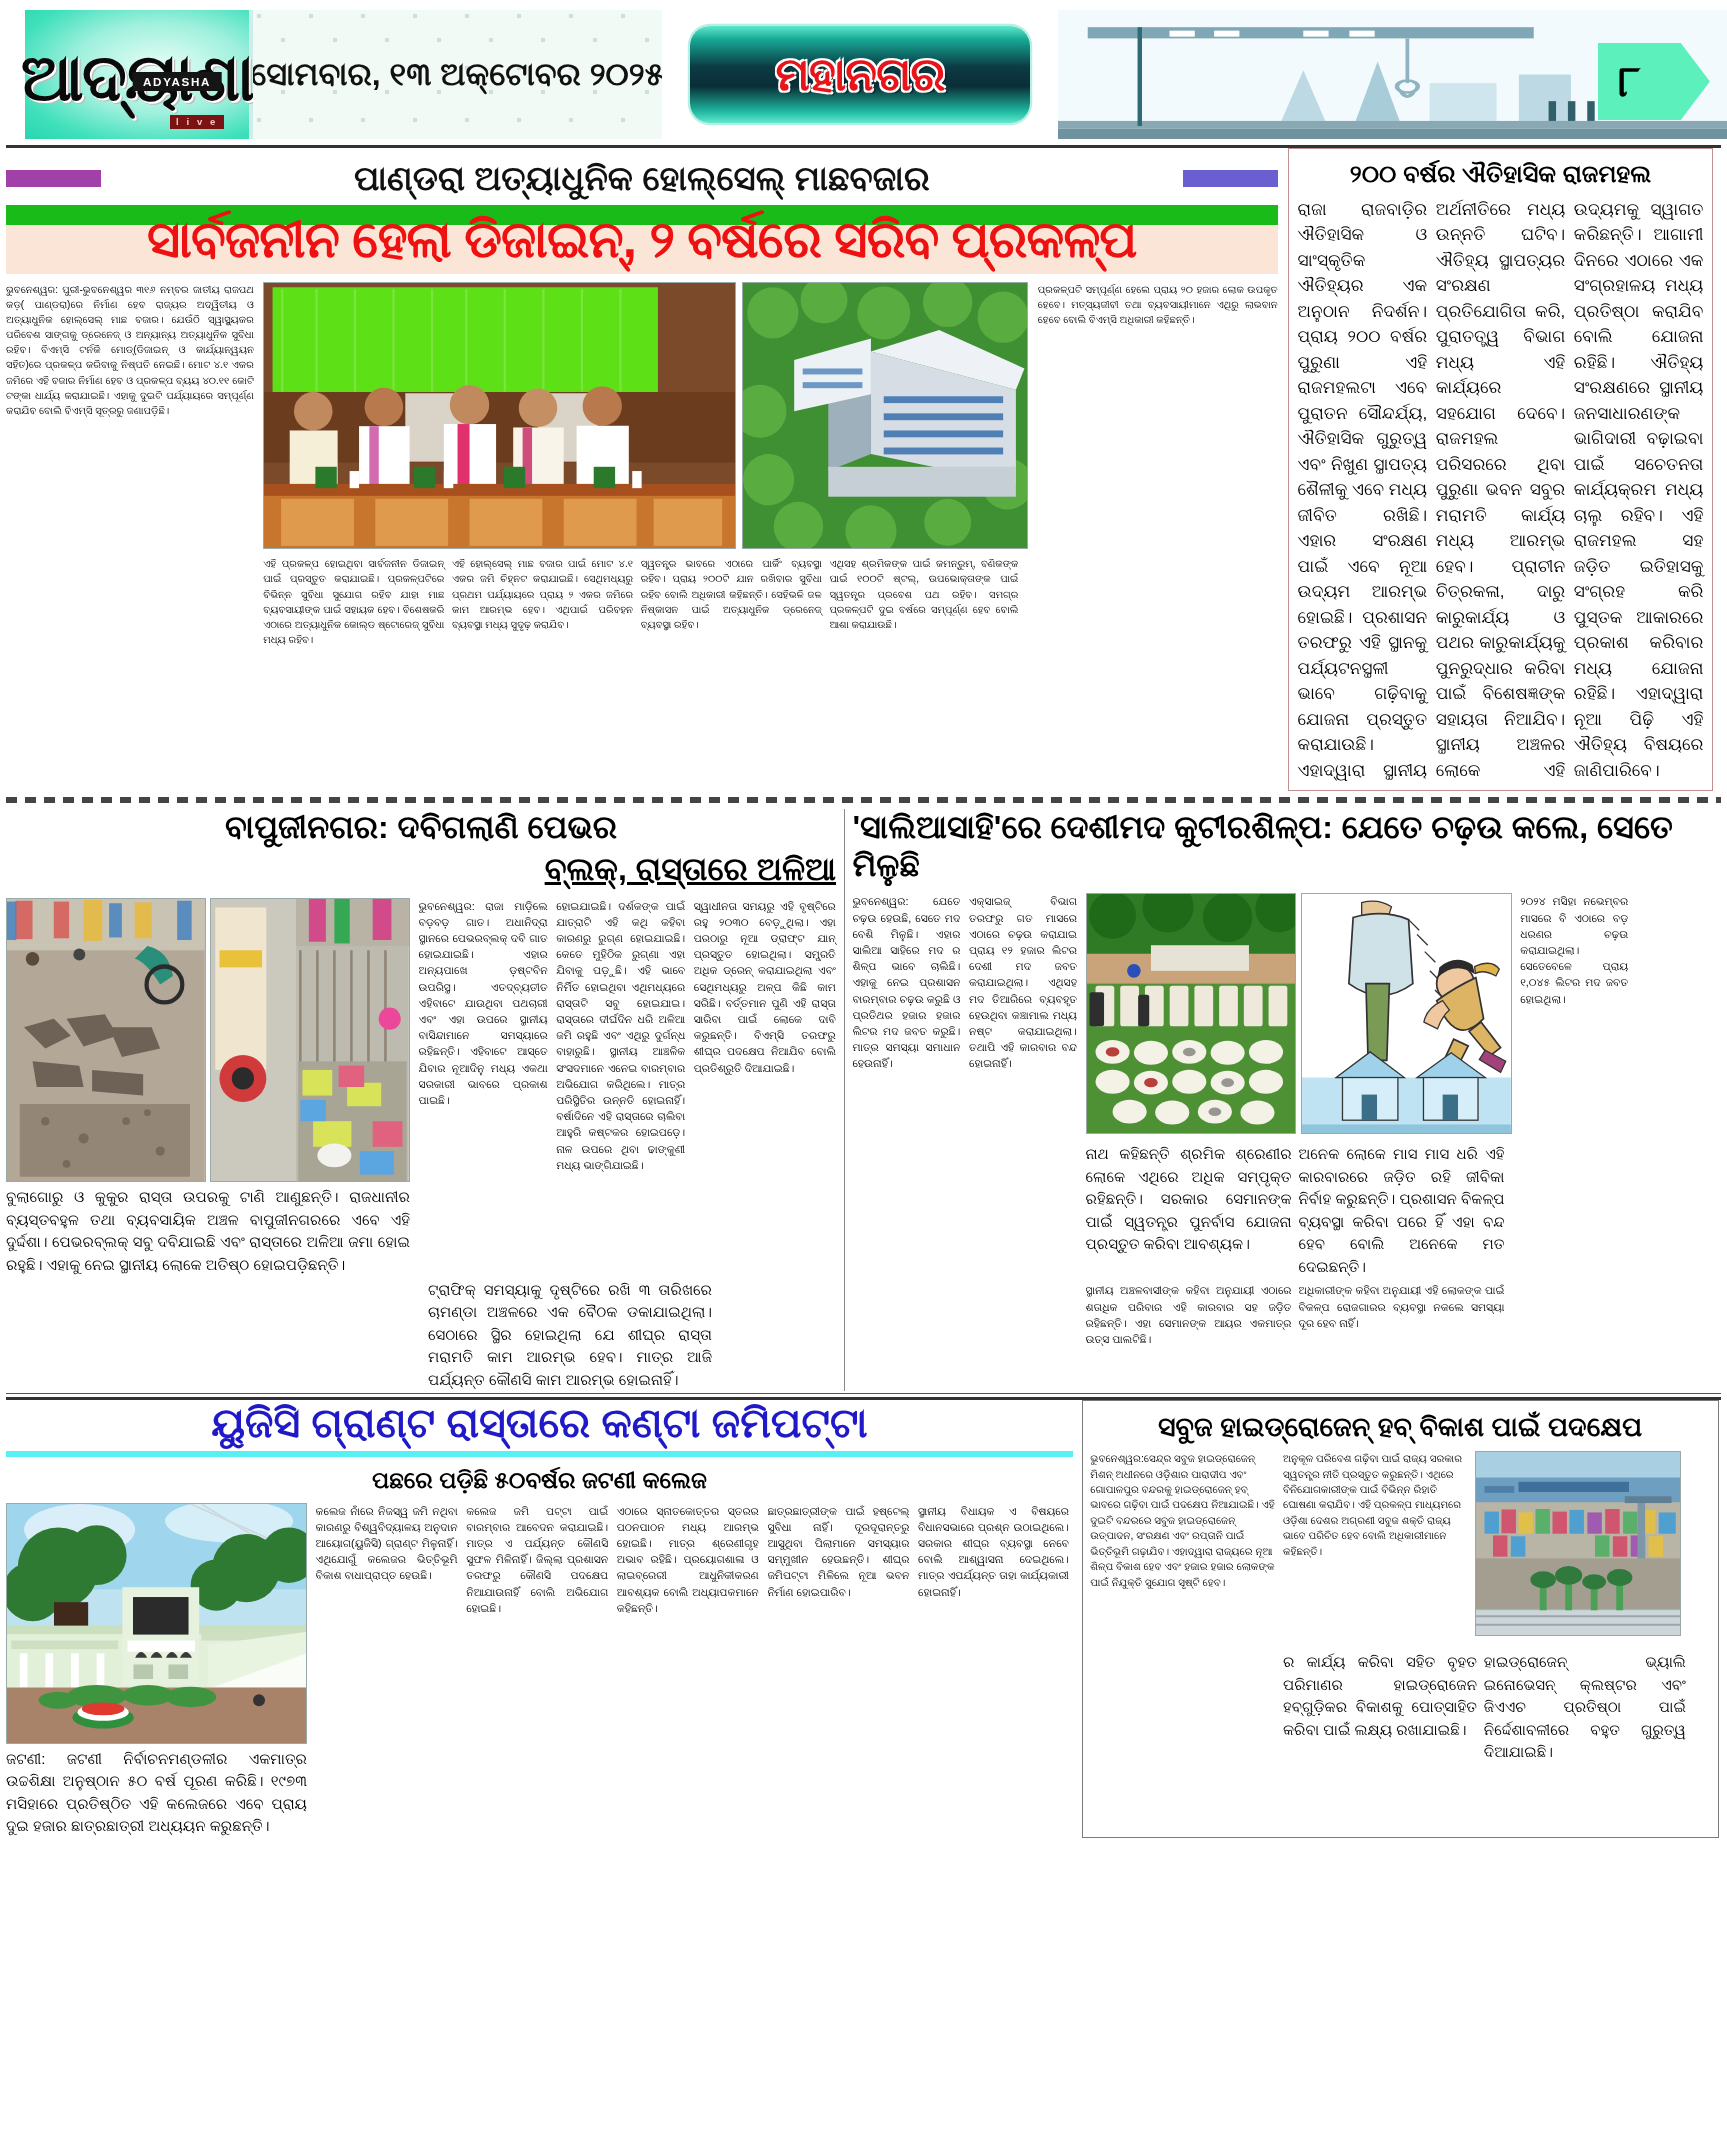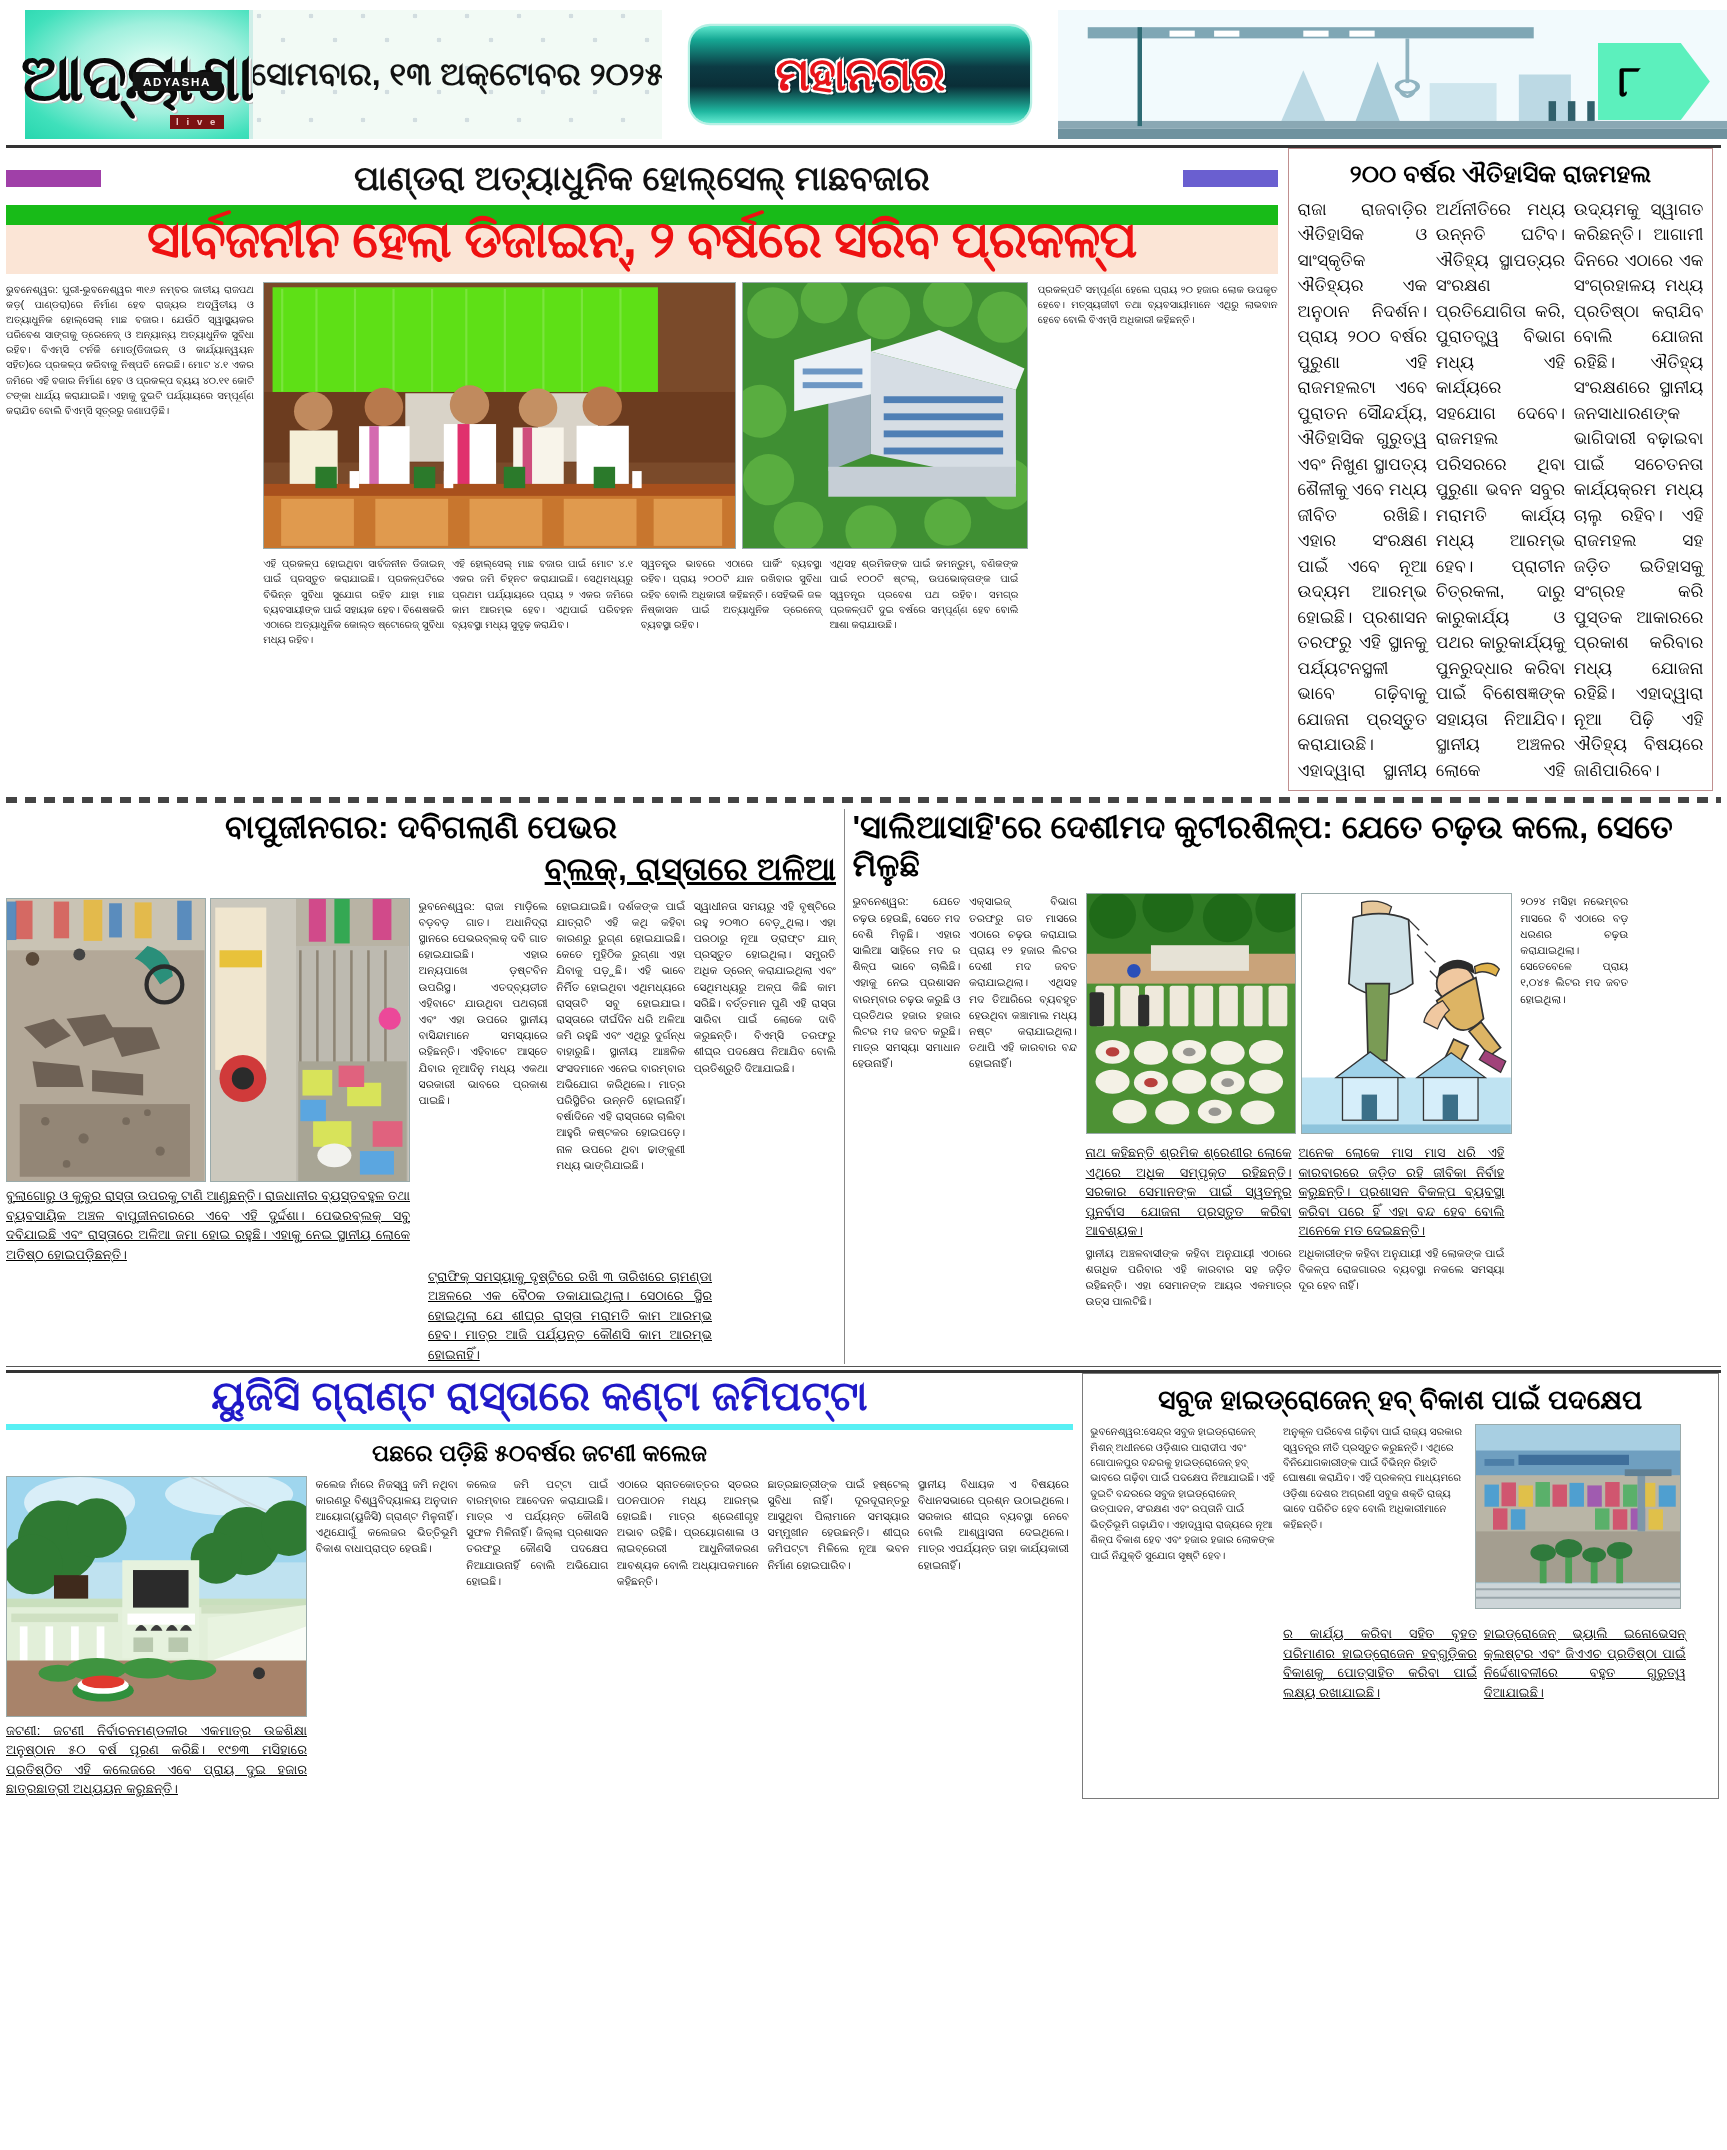--- a/index.html
+++ b/index.html
@@ -134,21 +134,21 @@
   .cyan-rule { height:6px; background:#58f0f4; margin:4.3px 0 9.5px; }
   .sub-head { font-size:23px; font-weight:bold; text-align:center; line-height:1.15; margin-bottom:9.5px; }
   .bot-cols { display:flex; gap:8.6px; }
   .bot-cols .col { font-size:10.8px; line-height:1.5; }
   .bot-right-head { font-size:27px; font-weight:bold; text-align:center; line-height:1.2; margin:4.3px 0 7.7px; }
   .bot-right-body { display:flex; gap:7.7px; font-size:10.3px; line-height:1.5; }
 
   
   .imgbox { position:relative; overflow:hidden; border:0.4px solid #9aa; }
   .imgbox svg { display:block; width:100%; height:100%; }
-  .cap { font-size:13px; line-height:1.5; text-align:justify; margin-top:4.3px;text-decoration:underline; }
+  .cap { font-size:15px; line-height:1.5; text-align:justify; margin-top:4.3px; }
 </style>
 </head>
 <body>
 
 <div class="page">
 
   <div class="masthead">
 
     <div class="logo-box">
       <div class="logo-word">ଆଦ୍ୟାଶା</div>

